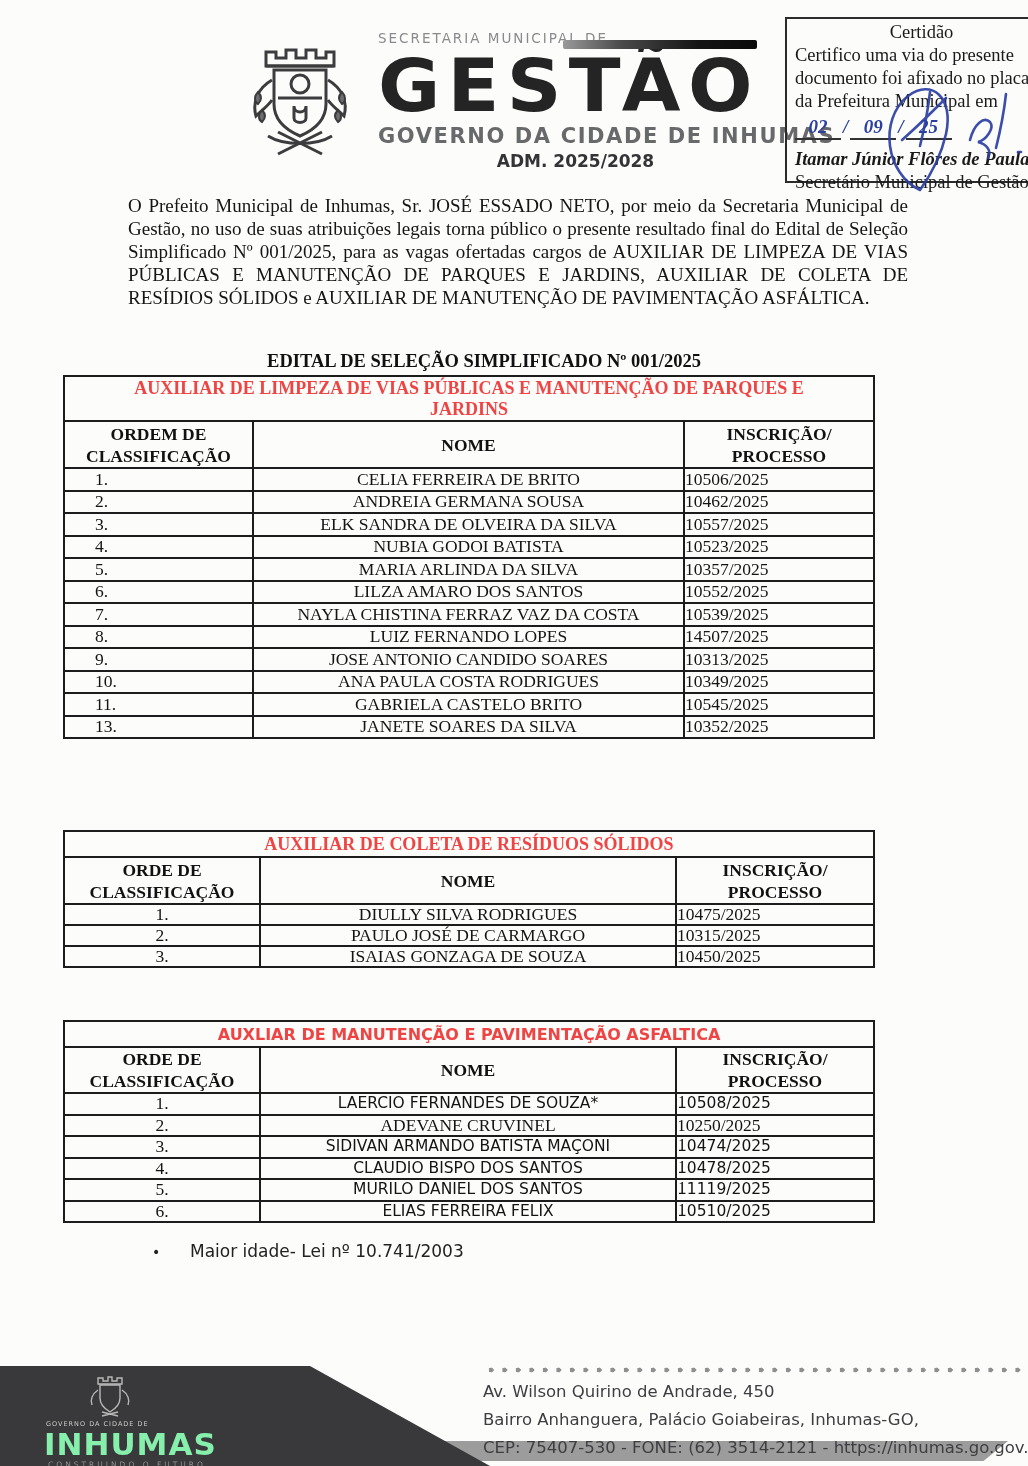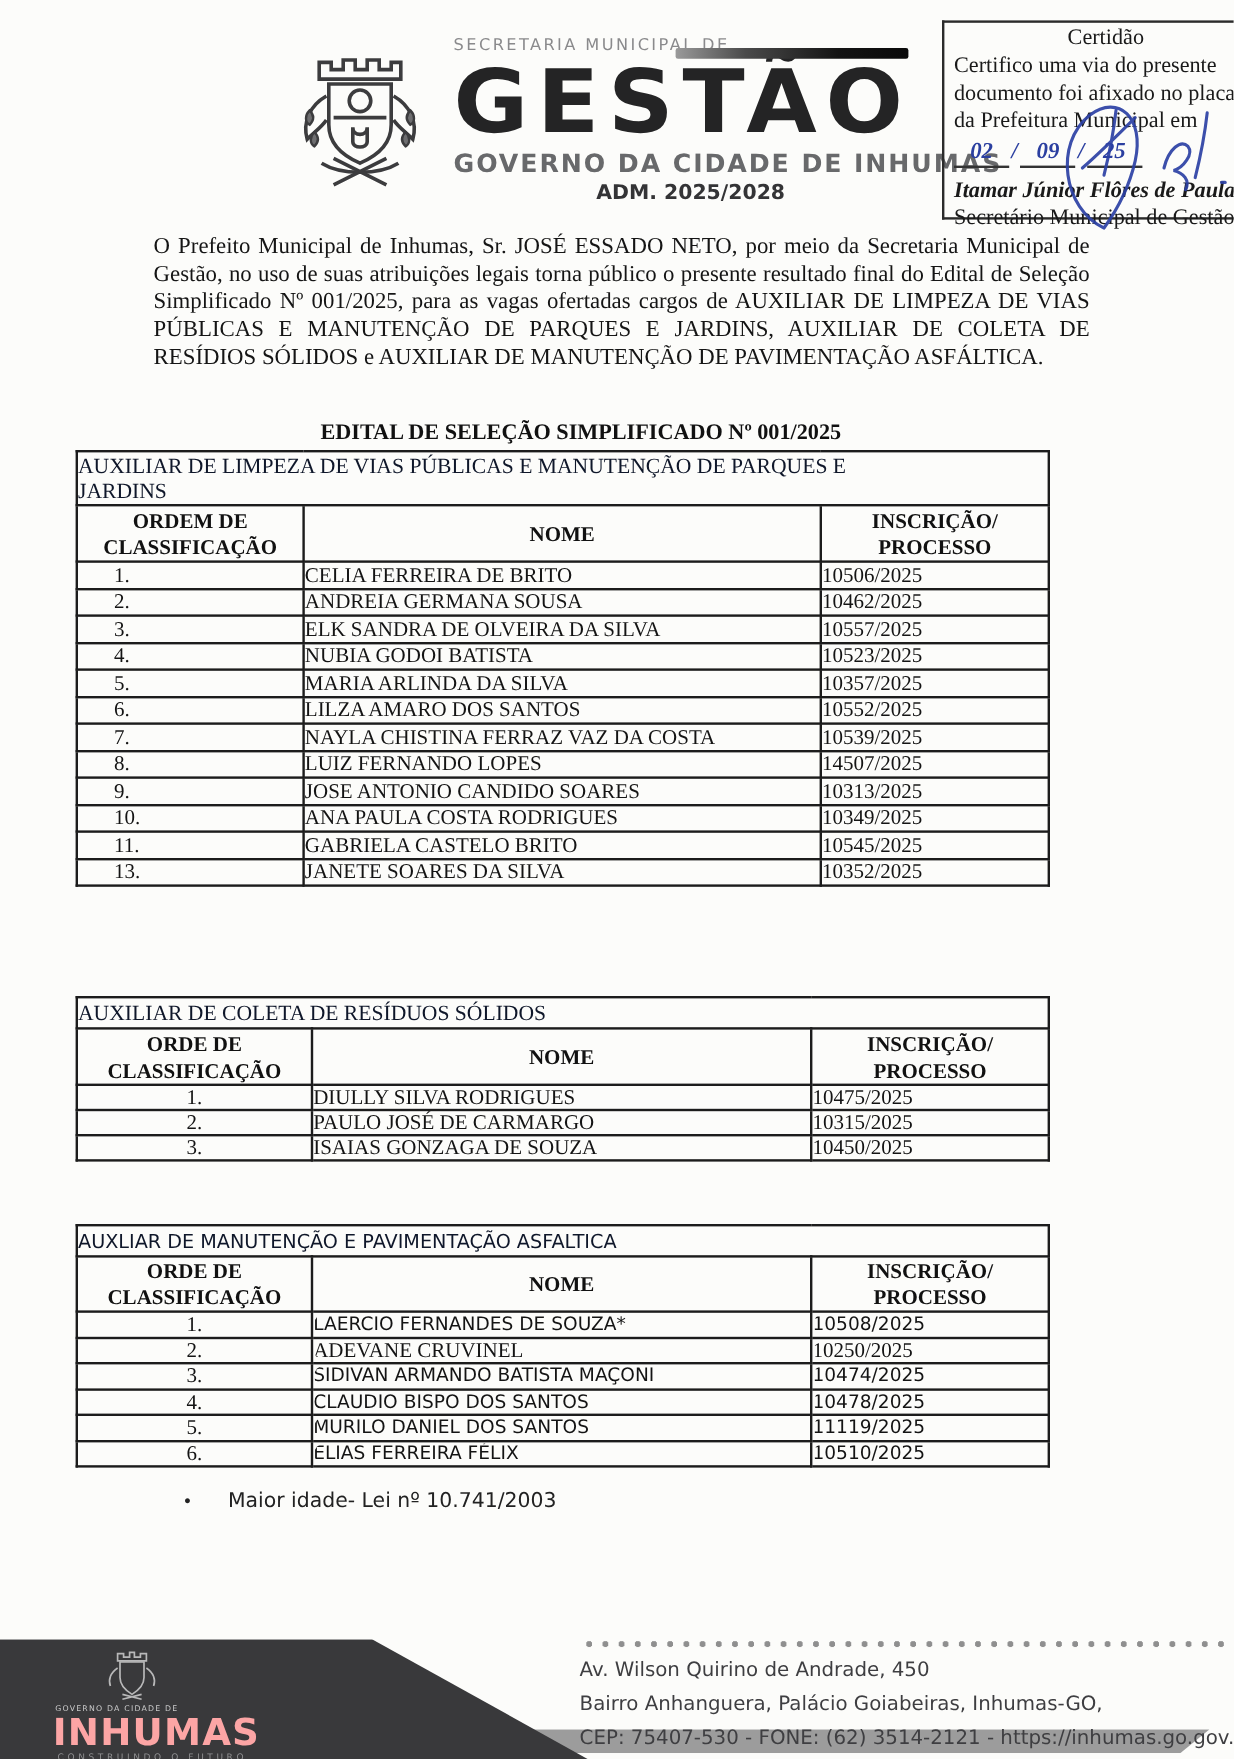--- a/index.html
+++ b/index.html
@@ -59,27 +59,27 @@
   
   .edital-title{
     position:absolute;left:63px;top:351px;width:842px;text-align:center;
     font-weight:bold;font-size:18.5px;color:#111;
   }
 
   
   table.sel{border-collapse:collapse;table-layout:fixed;width:810px;
     position:absolute;left:63px;background:transparent;}
   table.sel th,table.sel td{border:2px solid #1c1c1c;padding:0;overflow:hidden;}
-  th.tbl-title{font-size:18px;font-weight:normal;text-align:left;
-    white-space:pre-line;line-height:21px;color:#0f172a;}
+  th.tbl-title{font-size:18px;font-weight:bold;text-align:center;
+    white-space:pre-line;line-height:21px;color:#ef4444;}
   th.colhead{font-size:17.5px;font-weight:bold;text-align:center;
     white-space:pre-line;line-height:22px;color:#111;}
   td{font-size:17.5px;color:#141414;line-height:1;}
   td.col-num{text-align:center;}
-  td.col-name{text-align:left;padding-left:9px;}
+  td.col-name{text-align:center;padding-left:9px;}
   td.col-insc{text-align:left;padding-left:9px;}
 
   #table1{top:375px;}
   #table1 th.tbl-title{height:43px;}
   #table1 th.colhead{height:45px;}
   #table1 td{height:20.5px;}
   #table1 td.col-num{text-align:left;padding-left:30px;}
 
   #table2{top:830px;padding-left:24px;}
   #table2 th.tbl-title{height:24px;}
@@ -105,21 +105,21 @@
   .f-stripe{position:absolute;left:308px;top:1441px;width:700px;height:20px;
     background:#9c9c9c;clip-path:polygon(0 0,100% 0,96.5% 100%,0 100%);z-index:1;}
   .f-banner{position:absolute;left:0;top:1366px;width:500px;height:100px;
     background:#39393b;clip-path:polygon(0 0,62% 0,98% 100%,0 100%);z-index:2;}
   .f-crest{position:absolute;left:82px;top:6px;width:56px;height:46px;opacity:.85;}
   .f-gov{position:absolute;left:46px;top:54px;width:180px;
     font-family:"DejaVu Sans",sans-serif;font-size:6.5px;letter-spacing:1px;
     color:#c9c9c9;white-space:nowrap;}
   .f-city{position:absolute;left:44px;top:60px;
     font-family:"DejaVu Sans",sans-serif;font-weight:bold;font-size:31px;
-    letter-spacing:1px;color:#fca5a5;}
+    letter-spacing:1px;color:#86efac;}
   .f-slogan{position:absolute;left:48px;top:94px;width:240px;
     font-family:"DejaVu Sans",sans-serif;font-size:7.5px;letter-spacing:3px;
     color:#8f8f91;white-space:nowrap;}
   .f-dots{position:absolute;left:487px;top:1366px;width:541px;height:9px;z-index:3;
     background-image:radial-gradient(circle at 4px 4px,#8f8f8f 2.4px,rgba(0,0,0,0) 2.6px);
     background-size:13.5px 9px;background-repeat:repeat-x;}
   .f-addr{position:absolute;left:483px;top:1378px;width:545px;z-index:3;
     font-family:"DejaVu Sans",sans-serif;font-weight:normal;font-size:16.5px;
     color:#3e3e41;line-height:28px;white-space:nowrap;}
 

